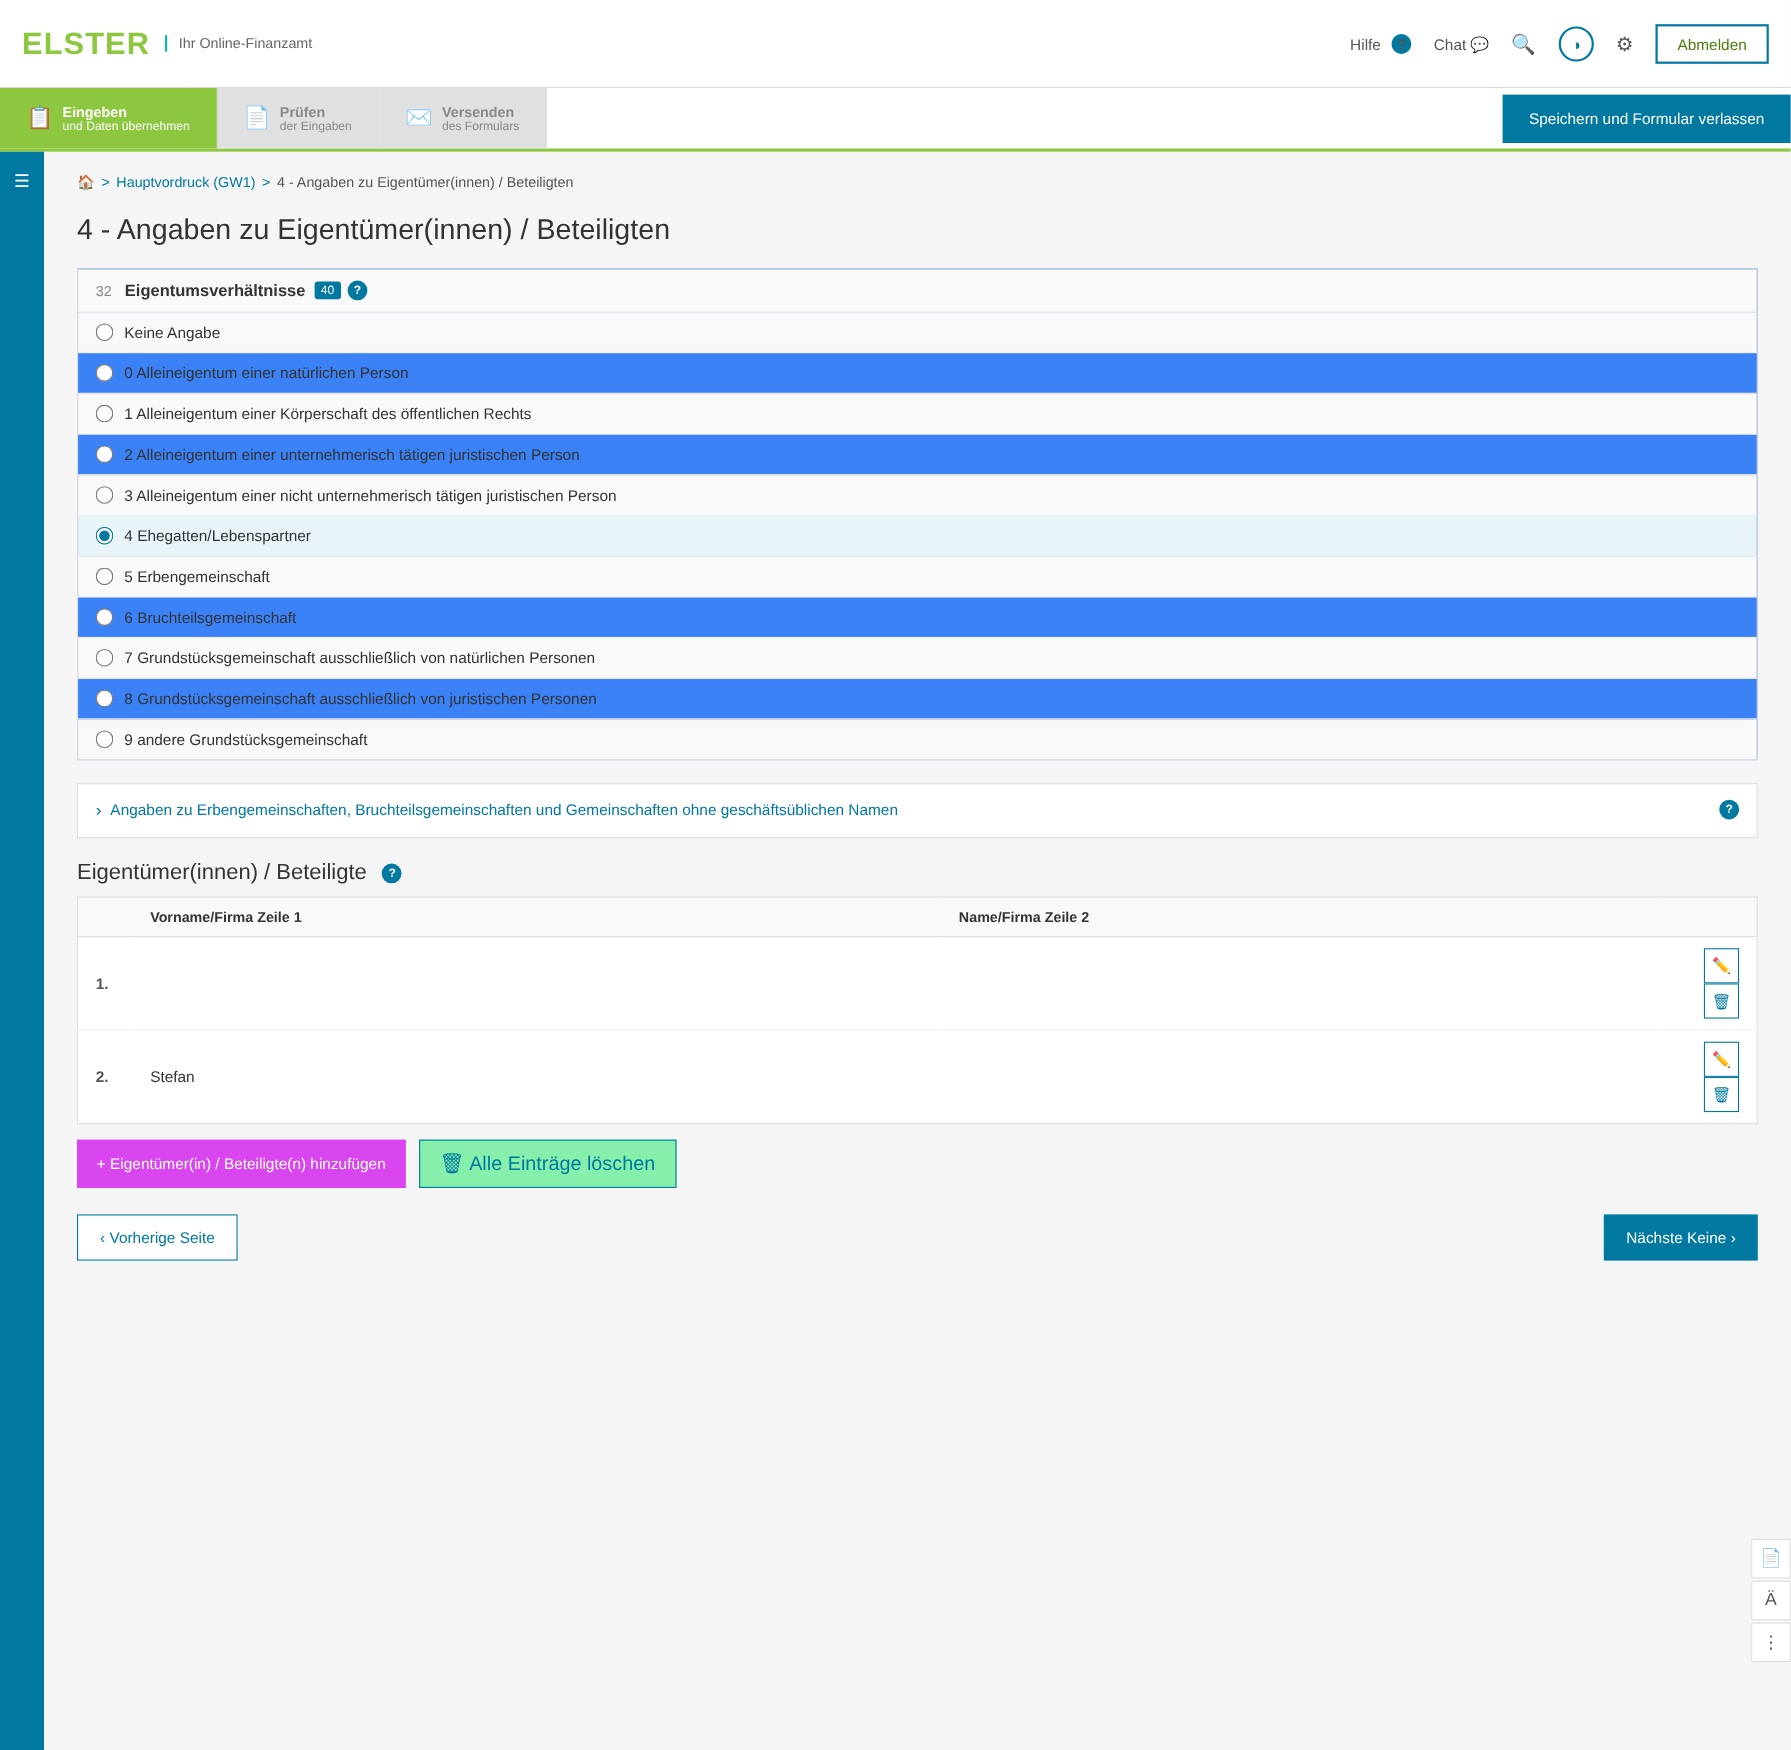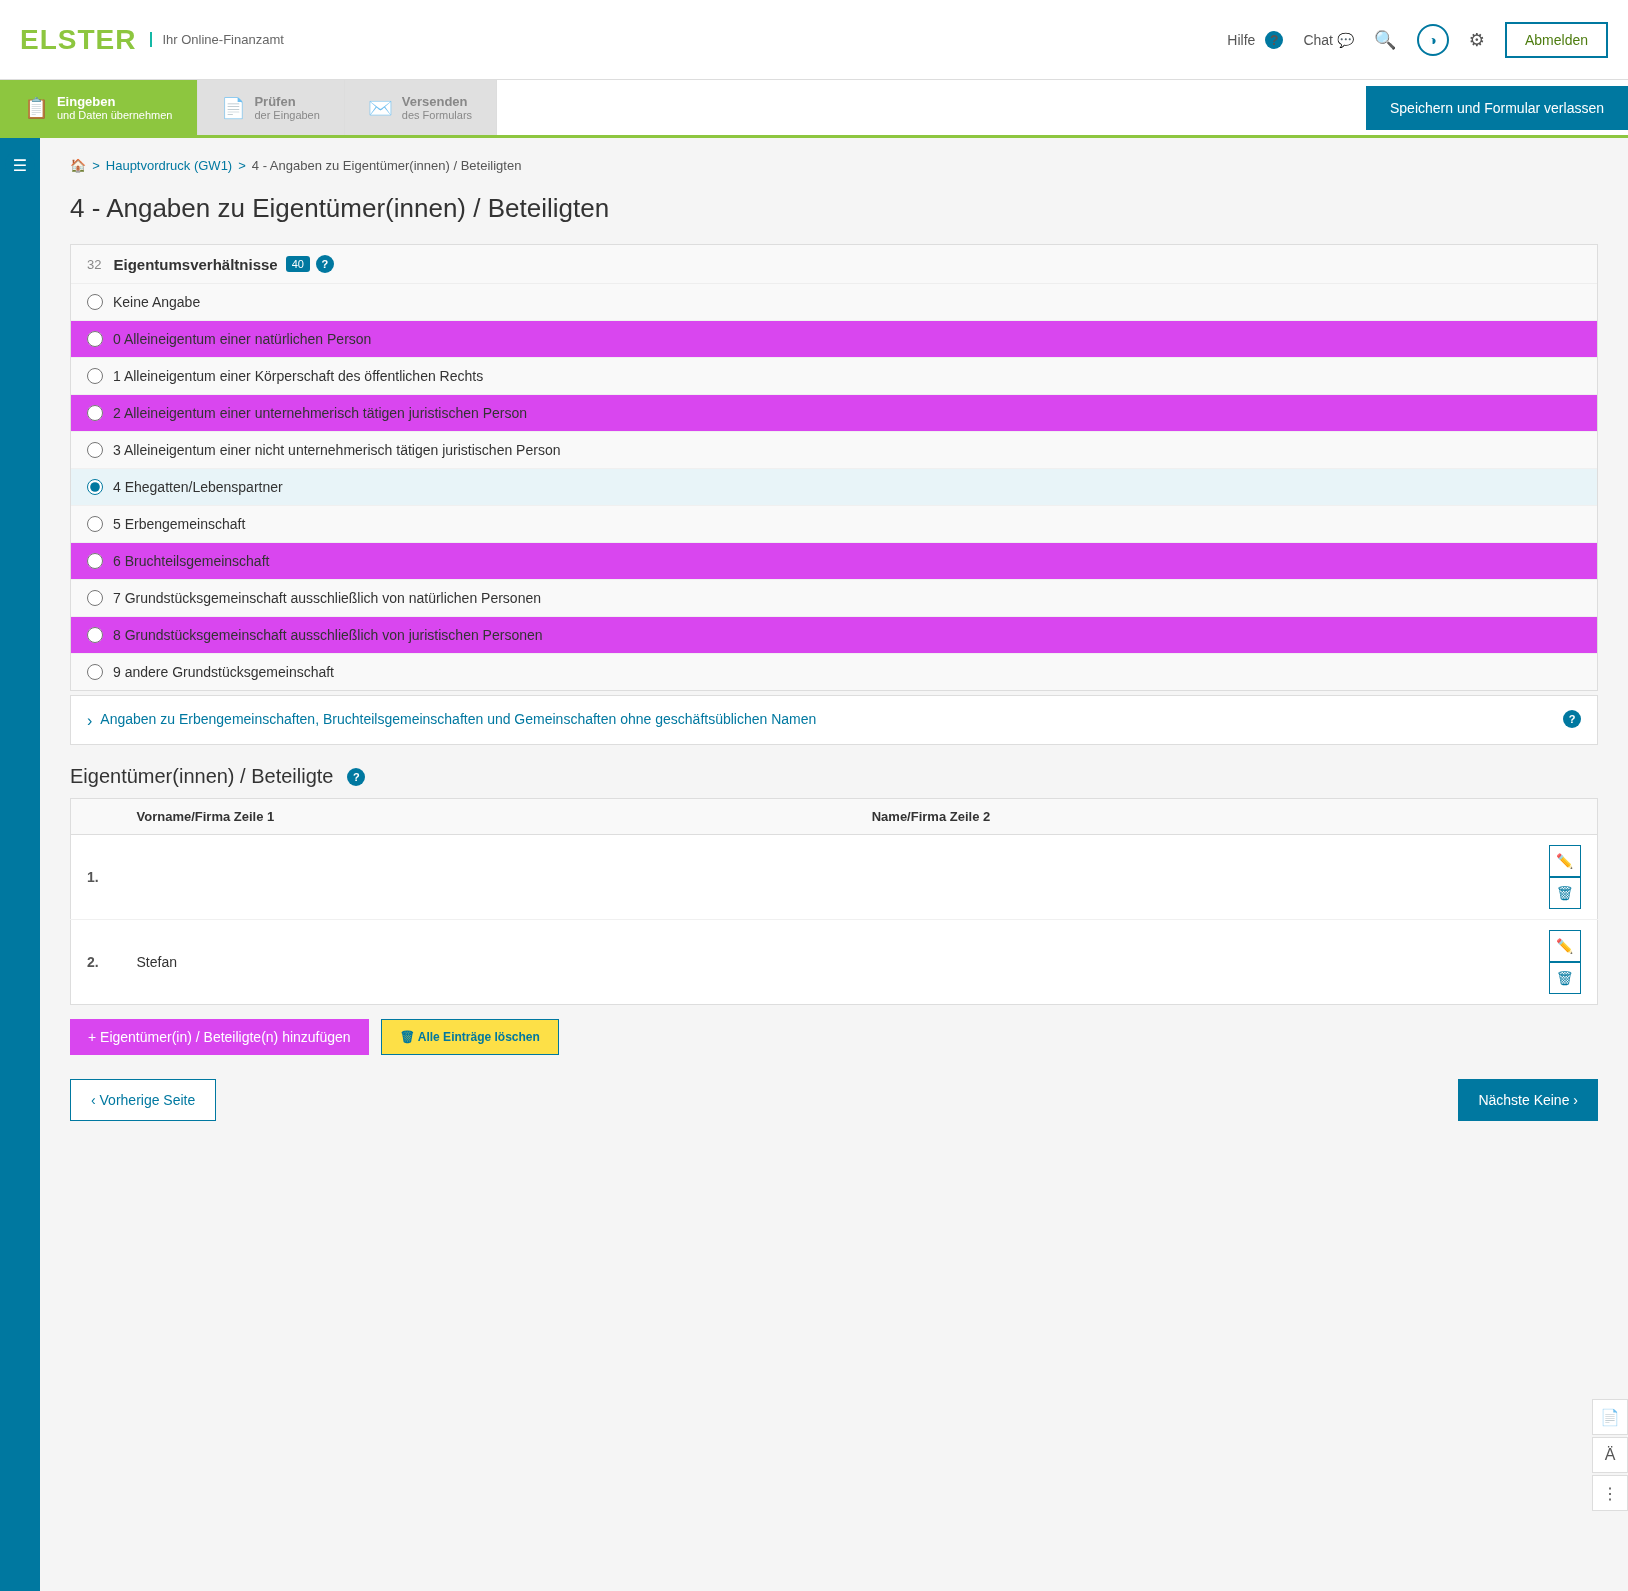--- a/index.html
+++ b/index.html
@@ -161,23 +161,23 @@
     
     .page-title {
       font-size: 26px;
       font-weight: normal;
       color: #333;
       margin-bottom: 20px;
     }
 
     
     .section-card {
-      background: #d946ef;
+      background: #3b82f6;
       border: 1px solid #ddd;
-      margin-bottom: 4px;
+      margin-bottom: 21px;
     }
     .section-header {
       display: flex;
       align-items: center;
       padding: 10px 16px;
       border-bottom: 1px solid #eee;
       background: #f9f9f9;
     }
     .field-number {
       font-size: 13px;
@@ -313,30 +313,29 @@
       color: #fff;
       border: none;
       padding: 10px 18px;
       font-size: 14px;
       cursor: pointer;
       display: flex;
       align-items: center;
       gap: 6px;
     }
     .btn-clear {
-      background: #fde047;
+      background: #86efac;
       color: #0078a0;
       border: 1px solid #0078a0;
       padding: 10px 18px;
-      font-size: 12px;
+      font-size: 18px;
       cursor: pointer;
       display: flex;
       align-items: center;
       gap: 6px;
-      font-weight: bold;
     }
 
     
     .nav-buttons {
       display: flex;
       justify-content: space-between;
       margin-top: 10px;
     }
     .btn-prev {
       background: #fff;

